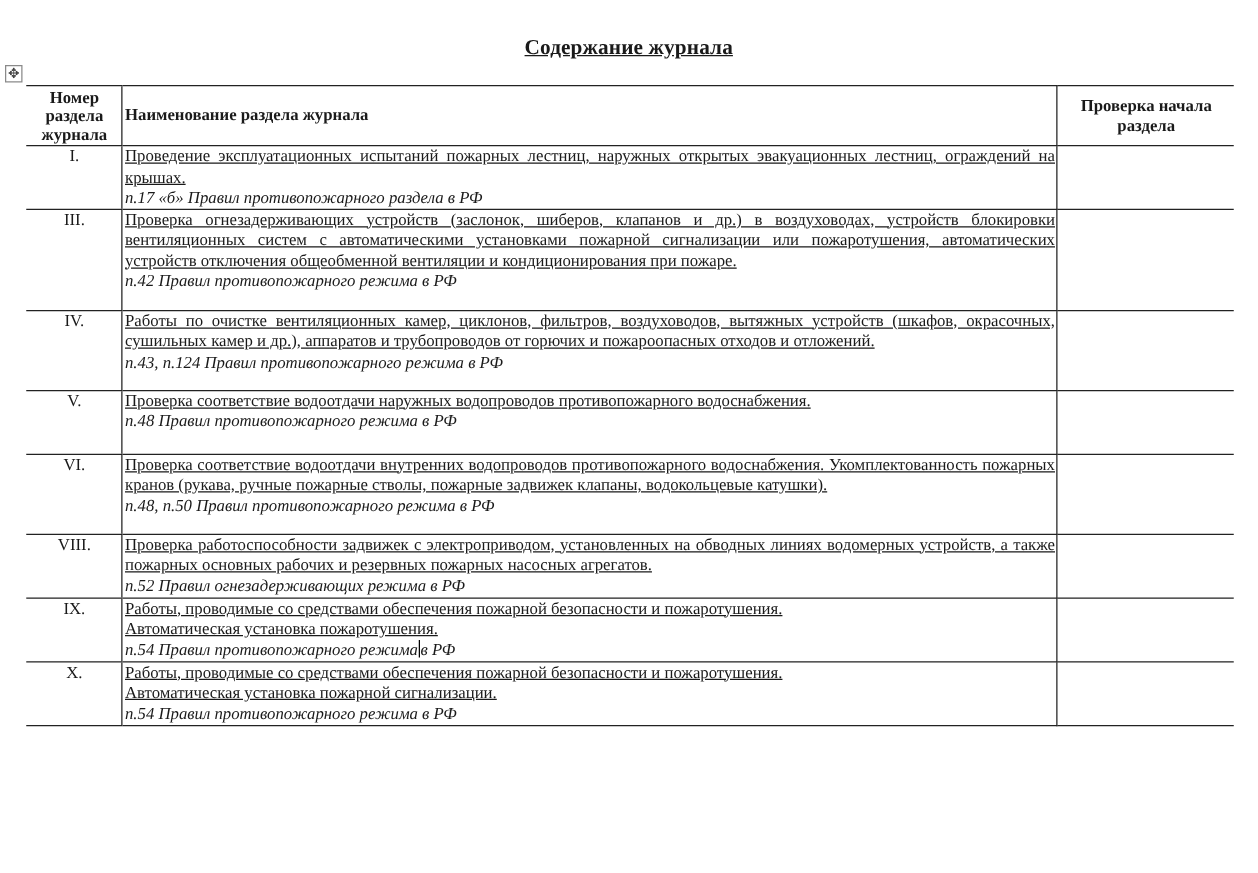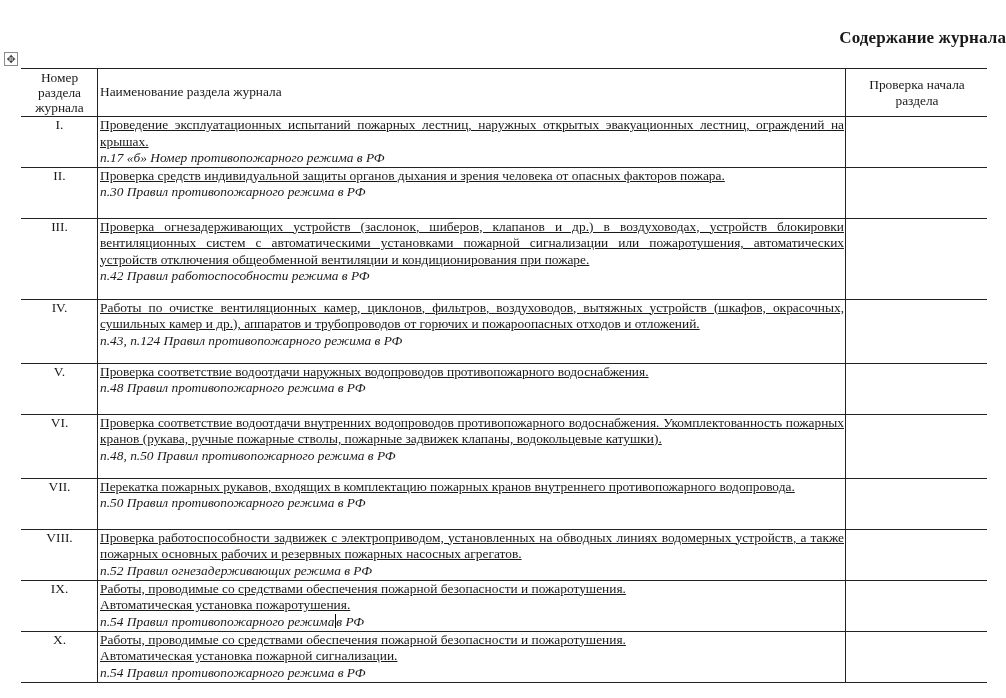--- a/index.html
+++ b/index.html
@@ -1,27 +1,27 @@
 <!DOCTYPE html>
 <html><head>
   <meta charset="utf-8">
   <style>
     html, body { margin: 0; padding: 0; background: #ffffff; }
     body { width: 1006px; height: 698px; position: relative; overflow: hidden;
            font-family: "Liberation Serif", "DejaVu Serif", serif; color: #1a1a1a; }
-    .title { position: absolute; top: 28px; left: 0; width: 1006px; text-align: right;
-             font-weight: bold; font-size: 17px; letter-spacing: 0.1px; }
+    .title { position: absolute; top: 28px; left: 0; width: 1006px; text-align: center;
+             font-weight: bold; font-size: 17px; letter-spacing: 0.1px; text-decoration: underline; }
     .move-handle { position: absolute; left: 4px; top: 52px; width: 14px; height: 14px;
                    border: 1px solid #8a8a8a; background: #fff; box-sizing: border-box;
                    font-size: 11px; line-height: 12px; text-align: center; color: #444; }
     table.journal { position: absolute; left: 21px; top: 68px; width: 961px;
                     border-collapse: collapse; table-layout: fixed; font-size: 13.4px; line-height: 16.5px; }
     table.journal td, table.journal th { border-top: 1.2px solid #222; border-bottom: 1.2px solid #222;
                     vertical-align: top; padding: 0 1px 0 2px; }
-    table.journal th { font-weight: normal; vertical-align: middle; }
+    table.journal th { font-weight: bold; vertical-align: middle; }
     .c-num { width: 73px; text-align: center; }
     .c-name { width: 744px; border-left: 1.2px solid #222; border-right: 1.2px solid #222; text-align: justify; }
     .c-page { width: 138px; }
     th.c-num { line-height: 15px; font-size: 13.4px; padding: 1px 0; }
     th.c-page { text-align: center; line-height: 16px; }
     tr.hdr { height: 48px; }
     .desc { display: block; text-align: justify; text-align-last: left; text-decoration: underline; }
     .ref { display: block; font-style: italic; }
     .cursor { display: inline-block; width: 1px; height: 14px; background: #000; vertical-align: -2px; margin: 0 0.5px; }
     td.c-num { padding-top: 0; }
@@ -41,37 +41,29 @@
       <th class="c-num">Номер раздела журнала</th>
       <th class="c-name">Наименование раздела журнала</th>
       <th class="c-page">Проверка начала раздела</th>
     </tr>
   </thead>
   <tbody>
     <tr style="height:50px">
       <td class="c-num">I.</td>
       <td class="c-name">
         <span class="desc">Проведение эксплуатационных испытаний пожарных лестниц, наружных открытых эвакуационных лестниц, ограждений на крышах.</span>
-        <span class="ref">п.17 «б» Номер противопожарного режима в РФ</span>
-      </td>
-      <td class="c-page"></td>
-    </tr>
-    <tr style="height:51px">
-      <td class="c-num">II.</td>
-      <td class="c-name">
-        <span class="desc">Проверка средств индивидуальной защиты органов дыхания и зрения человека от опасных факторов пожара.</span>
-        <span class="ref">п.30 Правил противопожарного режима в РФ</span>
+        <span class="ref">п.17 «б» Правил противопожарного раздела в РФ</span>
       </td>
       <td class="c-page"></td>
     </tr>
     <tr style="height:81px">
       <td class="c-num">III.</td>
       <td class="c-name">
         <span class="desc">Проверка огнезадерживающих устройств (заслонок, шиберов, клапанов и др.) в воздуховодах, устройств блокировки вентиляционных систем с автоматическими установками пожарной сигнализации или пожаротушения, автоматических устройств отключения общеобменной вентиляции и кондиционирования при пожаре.</span>
-        <span class="ref">п.42 Правил работоспособности режима в РФ</span>
+        <span class="ref">п.42 Правил противопожарного режима в РФ</span>
       </td>
       <td class="c-page"></td>
     </tr>
     <tr style="height:64px">
       <td class="c-num">IV.</td>
       <td class="c-name">
         <span class="desc">Работы по очистке вентиляционных камер, циклонов, фильтров, воздуховодов, вытяжных устройств (шкафов, окрасочных, сушильных камер и др.), аппаратов и трубопроводов от горючих и пожароопасных отходов и отложений.</span>
         <span class="ref">п.43, п.124 Правил противопожарного режима в РФ</span>
       </td>
       <td class="c-page"></td>
@@ -82,28 +74,20 @@
         <span class="desc">Проверка соответствие водоотдачи наружных водопроводов противопожарного водоснабжения.</span>
         <span class="ref">п.48 Правил противопожарного режима в РФ</span>
       </td>
       <td class="c-page"></td>
     </tr>
     <tr style="height:64px">
       <td class="c-num">VI.</td>
       <td class="c-name">
         <span class="desc">Проверка соответствие водоотдачи внутренних водопроводов противопожарного водоснабжения. Укомплектованность пожарных кранов (рукава, ручные пожарные стволы, пожарные задвижек клапаны, водокольцевые катушки).</span>
         <span class="ref">п.48, п.50 Правил противопожарного режима в РФ</span>
-      </td>
-      <td class="c-page"></td>
-    </tr>
-    <tr style="height:51px">
-      <td class="c-num">VII.</td>
-      <td class="c-name">
-        <span class="desc">Перекатка пожарных рукавов, входящих в комплектацию пожарных кранов внутреннего противопожарного водопровода.</span>
-        <span class="ref">п.50 Правил противопожарного режима в РФ</span>
       </td>
       <td class="c-page"></td>
     </tr>
     <tr style="height:51px">
       <td class="c-num">VIII.</td>
       <td class="c-name">
         <span class="desc">Проверка работоспособности задвижек с электроприводом, установленных на обводных линиях водомерных устройств, а также пожарных основных рабочих и резервных пожарных насосных агрегатов.</span>
         <span class="ref">п.52 Правил огнезадерживающих режима в РФ</span>
       </td>
       <td class="c-page"></td>

